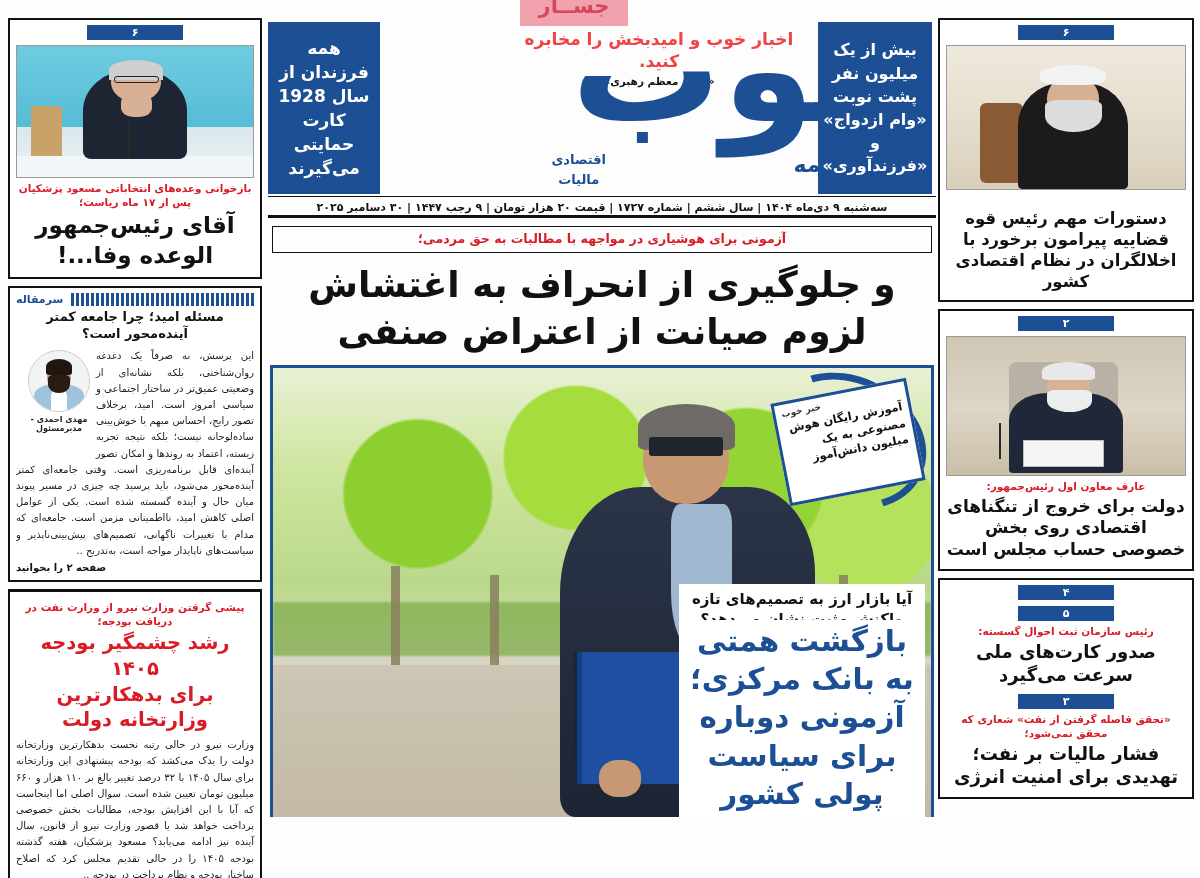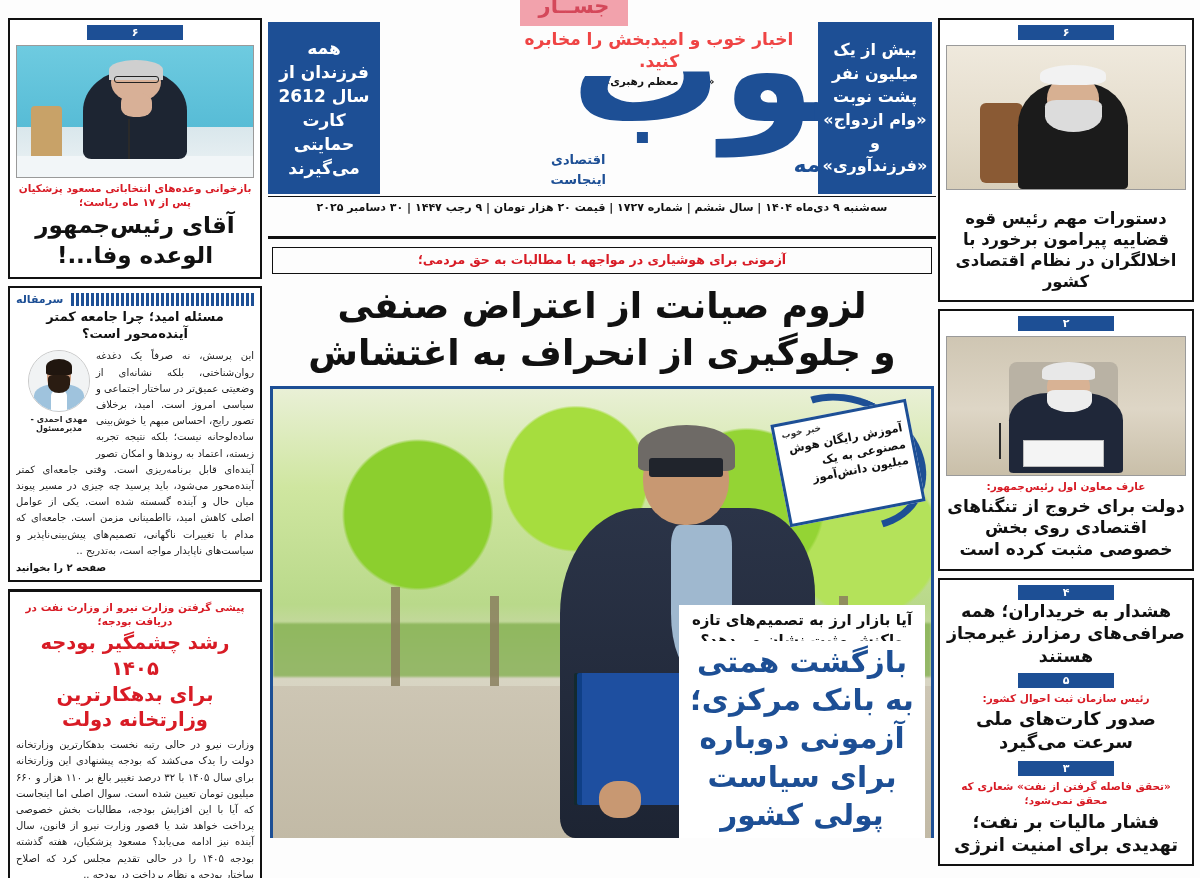--- a/index.html
+++ b/index.html
@@ -199,21 +199,21 @@
     background: #f2a2ac;
     display: flex; align-items: center; justify-content: center;
     color: #d4485a; font-size: 21px; font-weight: bold;
     letter-spacing: -1px;
   }
 
   .dateline {
     border-top: 1px solid #111;
     border-bottom: 3px solid #111;
     font-size: 11px; font-weight: bold; color:#111;
-    text-align: center; padding: 4px 0 22px;
+    text-align: center; padding: 4px 0 1px;
     letter-spacing: 0.2px;
   }
 
   .lead-kicker-box {
     border: 1.5px solid #111;
     margin: 8px 4px 0;
     padding: 3px 4px;
   }
   .lead-kicker-box .kicker { font-size: 12.5px; padding: 1px 0; }
   .lead-headline {
@@ -469,44 +469,44 @@
   </div>
 
   <div class="col-center">
 
     <div class="masthead">
 
       <div class="watermark rtl">جســار</div>
 
       <div style="position:absolute;left:0;top:22px;width:112px;height:172px;background:#1d4f95;color:#fff;
                   display:flex;align-items:center;justify-content:center;text-align:center;padding:6px;
-                  font-size:17px;font-weight:bold;line-height:1.42;" class="rtl">همه فرزندان از سال 2612 کارت حمایتی می‌گیرند</div>
+                  font-size:17px;font-weight:bold;line-height:1.42;" class="rtl">همه فرزندان از سال 1928 کارت حمایتی می‌گیرند</div>
 
       <div class="slogan rtl">
         <div class="slogan-main">اخبار خوب و امیدبخش را مخابره کنید.</div>
         <div class="slogan-sub">«مقام معظم رهبری»</div>
       </div>
 
       <div class="logo-word rtl">خوب</div>
       <div class="logo-sub rtl">روزنامه</div>
       <div class="logo-tags rtl">
         <div>اقتصادی</div>
-        <div>اینجاست</div>
+        <div>مالیات</div>
       </div>
     </div>
 
     <div class="dateline rtl">سه‌شنبه ۹ دی‌ماه ۱۴۰۴ | سال ششم | شماره ۱۷۲۷ | قیمت ۲۰ هزار تومان | ۹ رجب ۱۴۴۷ | ۳۰ دسامبر ۲۰۲۵</div>
 
     <div class="lead-kicker-box">
       <div class="kicker rtl">آزمونی برای هوشیاری در مواجهه با مطالبات به حق مردمی؛</div>
     </div>
 
     <div class="lead-headline rtl">
+      <div>و جلوگیری از انحراف به اغتشاش</div>
       <div>لزوم صیانت از اعتراض صنفی</div>
-      <div>و جلوگیری از انحراف به اغتشاش</div>
     </div>
 
     <div class="feature">
       <div class="bg"></div>
       <div class="hedge"></div>
       <div class="walkway"></div>
       <div class="trunk" style="left:18%;top:44%;height:22%;"></div>
       <div class="trunk" style="left:33%;top:46%;height:20%;"></div>
       <div class="trunk" style="left:86%;top:46%;height:20%;"></div>
 
@@ -560,32 +560,31 @@
         <div class="bg3"></div>
         <div class="chair3"></div>
         <div class="suit3"></div>
         <div class="face3"></div>
         <div class="beard3"></div>
         <div class="hair3"></div>
         <div class="laptop"></div>
         <div class="mic3"></div>
       </div>
       <div class="kicker rtl">عارف معاون اول رئیس‌جمهور:</div>
-      <div class="hl-black rtl" style="font-size:17px;">دولت برای خروج از تنگناهای اقتصادی روی بخش خصوصی مثبت کرده است</div>
+      <div class="hl-black rtl" style="font-size:17px;">دولت برای خروج از تنگناهای اقتصادی روی بخش خصوصی حساب مجلس است</div>
     </div>
 
     <div class="rbox">
       <div>
         <div class="pagenum">۴</div>
-        <div class="hl-black rtl" style="font-size:17.5px;">هشدار به خریداران؛ همه صرافی‌های رمزارز غیرمجاز هستند</div>
       </div>
 
       <div style="margin-top:6px;">
         <div class="pagenum">۵</div>
-        <div class="kicker rtl">رئیس سازمان ثبت احوال کشور:</div>
+        <div class="kicker rtl">رئیس سازمان ثبت احوال گسسته:</div>
         <div class="hl-black rtl" style="font-size:18px;">صدور کارت‌های ملی سرعت می‌گیرد</div>
       </div>
 
       <div style="margin-top:8px;">
         <div class="pagenum">۳</div>
         <div class="kicker rtl">«تحقق فاصله گرفتن از نفت» شعاری که محقق نمی‌شود؛</div>
         <div class="hl-black rtl" style="font-size:18px;">فشار مالیات بر نفت؛ تهدیدی برای امنیت انرژی</div>
       </div>
     </div>
   </div>

